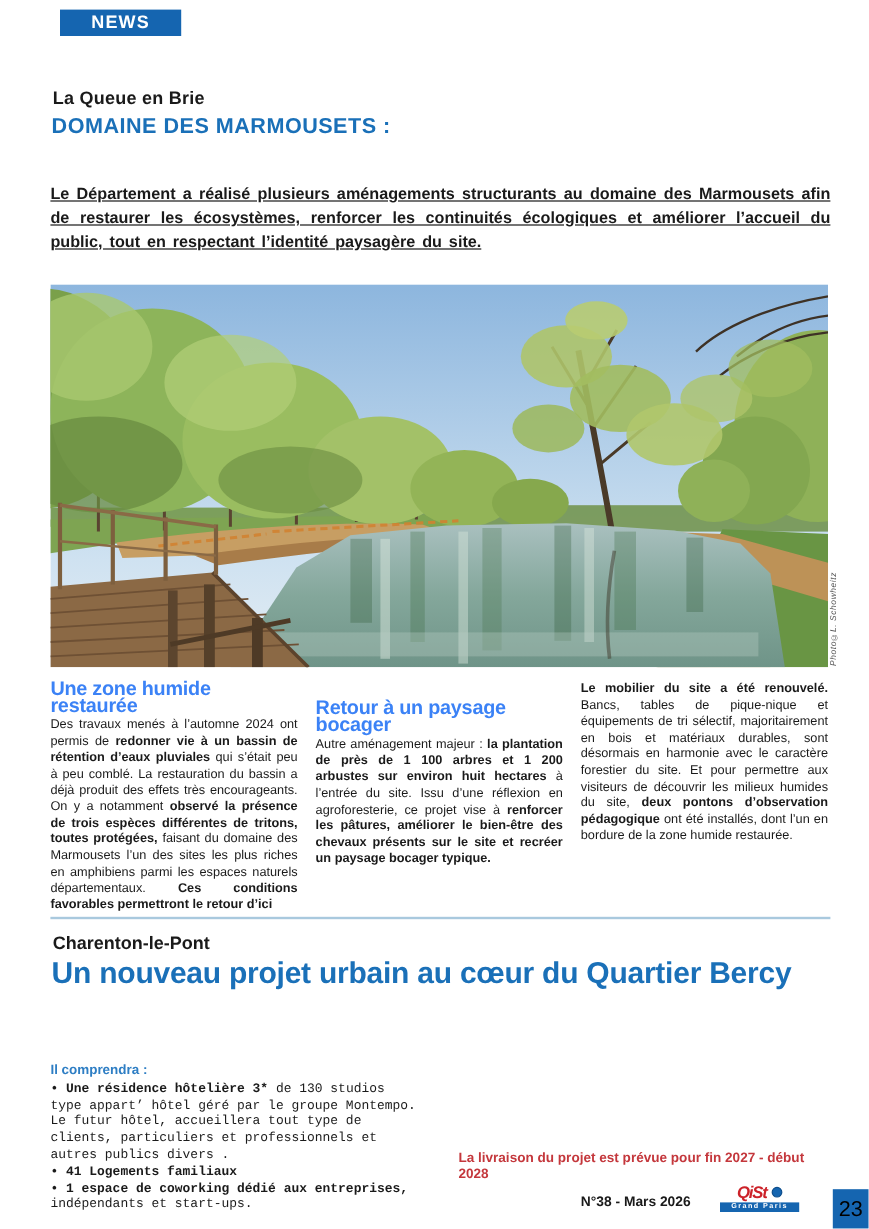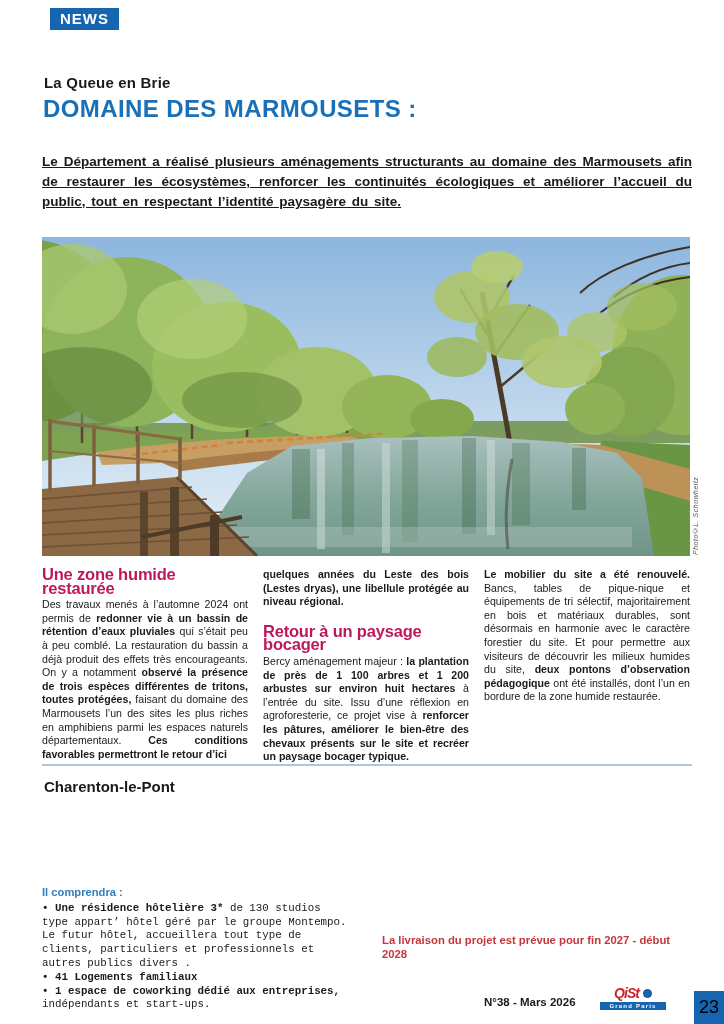--- a/index.html
+++ b/index.html
@@ -3,46 +3,46 @@
 <meta charset="utf-8">
 <style>
   * { margin:0; padding:0; box-sizing:border-box; }
   html,body { background:#ffffff; }
   body { font-family:"Liberation Sans", sans-serif; color:#1a1a1a; }
   .page { position:relative; width:724px; height:1024px; background:#fff; overflow:hidden; }
   .abs { position:absolute; }
   .b { font-weight:bold; }
 
   .news-badge { left:50px; top:8px; background:#1565b0; color:#fff; font-weight:bold;
-                font-size:15px; letter-spacing:1px; padding:2px 10px 3px; }
+                font-size:15px; letter-spacing:1px; padding:2px 26px 3px; }
 
   .a1-kicker { left:44px; top:74px; font-size:15px; font-weight:bold; letter-spacing:.2px; }
-  .a1-title  { left:43px; top:95px; font-size:24px; font-weight:bold; color:#1a70b8; letter-spacing:.4px; }
+  .a1-title  { left:43px; top:95px; font-size:18px; font-weight:bold; color:#1a70b8; letter-spacing:.4px; }
   .a1-subtitle { left:43px; top:125px; font-size:17px; font-weight:bold; letter-spacing:-.1px; }
   .a1-intro { left:42px; top:152px; width:650px; font-size:13.5px; font-weight:bold;
               line-height:20px; text-align:justify; word-spacing:2px;text-decoration:underline; }
 
   .photo { left:42px; top:237px; width:648px; height:319px; display:block; }
   .credit { left:692px; top:435px; height:120px; font-size:7px; color:#555;
             writing-mode:vertical-rl; transform:rotate(180deg); letter-spacing:.5px; font-style:italic; }
 
   .cols { left:42px; top:568px; width:648px; display:flex; gap:15px; }
   .col  { width:206px; font-size:10.6px; line-height:13.6px; text-align:justify; }
-  .col h3 { font-size:16.5px; color:#be185d; font-weight:bold; letter-spacing:-.2px;
+  .col h3 { font-size:16.5px; color:#3b82f6; font-weight:bold; letter-spacing:-.2px;
             margin-bottom:3px; text-align:left; }
   .col .gap { height:16px; }
 
   .rule { left:42px; top:764px; width:650px; height:2px; background:#a9c9de; }
 
   .a2-kicker { left:44px; top:778px; font-size:15px; font-weight:bold; }
   .a2-title  { left:43px; top:797px; font-size:25px; font-weight:bold; color:#1a70b8; letter-spacing:-.2px; }
   .a2-intro  { left:42px; top:833px; width:650px; font-size:13.5px; font-weight:bold;
                line-height:19px; text-align:justify; }
 
-  .a2-cols { left:42px; top:886px; width:650px; display:flex; gap:30px; }
+  .a2-cols { left:42px; top:886px; width:650px; display:flex; gap:30px;align-items:center; }
   .a2-col  { width:314px; font-size:10.8px; line-height:13.8px; }
   .lead { color:#2e7ec4; font-weight:bold; font-size:11.2px; margin-bottom:2px; }
   .blist { list-style:none;font-family:Liberation Mono, monospace; }
   .blist li::before { content:"\2022  "; font-weight:bold; }
   .a2-col-right { padding-top:16px; }
   .delivery { color:#c4373c; font-weight:bold; font-size:11.3px; margin-top:32px; }
 
   .footer-issue { left:484px; top:996px; font-size:11.5px; font-weight:bold; }
   .logo { left:600px; top:986px; width:66px; text-align:center; }
   .logo-top { display:flex; align-items:center; justify-content:center; gap:4px; }
@@ -150,33 +150,33 @@
     <path d="M8,214 L138,226" stroke="#8a6a46" stroke-width="2" fill="none"></path>
   </svg>
   <div class="abs credit">Photo©L. Schowheitz</div>
 
   <div class="abs cols">
     <div class="col">
       <h3>Une zone humide restaurée</h3>
       <p><span>Des travaux menés à l’automne 2024 ont permis de </span><span class="b">redonner vie à un bassin de rétention d’eaux pluviales</span><span> qui s’était peu à peu comblé. La restauration du bassin a déjà produit des effets très encourageants. On y a notamment </span><span class="b">observé la présence de trois espèces différentes de tritons, toutes protégées,</span><span> faisant du domaine des Marmousets l’un des sites les plus riches en amphibiens parmi les espaces naturels départementaux. </span><span class="b">Ces conditions favorables  permettront le retour d’ici</span></p>
     </div>
     <div class="col">
-      <p><span class="b">quelques années du Leste des bois (Lestes dryas), une libellule protégée au niveau régional.</span></p>
       <div class="gap"></div>
       <h3>Retour à un paysage bocager</h3>
-      <p><span>Bercy aménagement majeur : </span><span class="b">la plantation de près de 1 100 arbres et 1 200 arbustes sur environ huit hectares</span><span> à l’entrée du site. Issu d’une réflexion en agroforesterie, ce projet vise à </span><span class="b">renforcer les pâtures, améliorer le bien-être des chevaux présents sur le site et recréer un paysage bocager typique.</span></p>
+      <p><span>Autre aménagement majeur : </span><span class="b">la plantation de près de 1 100 arbres et 1 200 arbustes sur environ huit hectares</span><span> à l’entrée du site. Issu d’une réflexion en agroforesterie, ce projet vise à </span><span class="b">renforcer les pâtures, améliorer le bien-être des chevaux présents sur le site et recréer un paysage bocager typique.</span></p>
     </div>
     <div class="col">
       <p><span class="b">Le mobilier du site a été renouvelé.</span><span> Bancs, tables de pique-nique et équipements de tri sélectif, majoritairement en bois et matériaux durables, sont désormais en harmonie avec le caractère forestier du site. Et pour permettre aux visiteurs de découvrir les milieux humides du site, </span><span class="b">deux pontons d’observation pédagogique</span><span> ont été installés, dont l’un en bordure de la zone humide restaurée.</span></p>
     </div>
   </div>
 
   <div class="abs rule"></div>
 
   <div class="abs a2-kicker">Charenton-le-Pont</div>
+  <div class="abs a2-title">Un nouveau projet urbain au cœur du Quartier Bercy</div>
 
   <div class="abs a2-cols">
     <div class="a2-col">
       <div class="lead">Il comprendra :</div>
       <ul class="blist">
         <li><span class="b">Une résidence hôtelière 3*</span><span> de 130 studios type appart’ hôtel géré par le groupe Montempo. Le futur hôtel, accueillera tout type de clients, particuliers et professionnels et autres publics divers .</span></li>
         <li><span class="b">41 Logements familiaux</span></li>
         <li><span class="b">1 espace de coworking dédié aux entreprises,</span><span> indépendants et start-ups.</span></li>
       </ul>
     </div>

